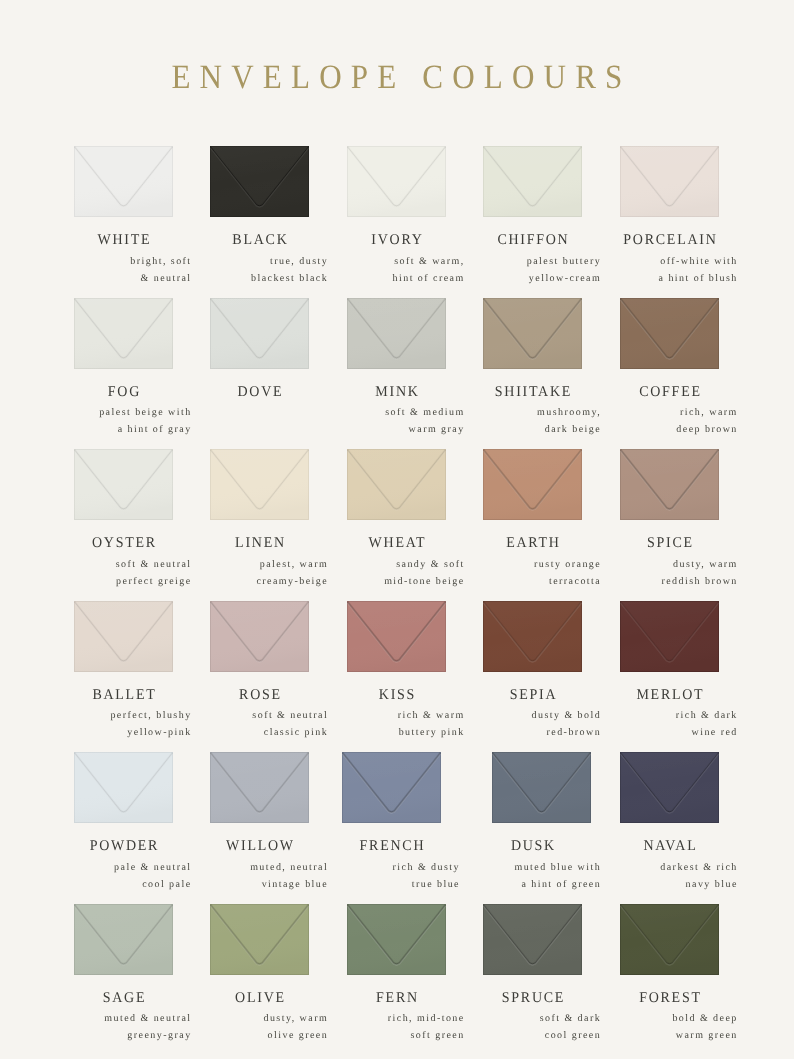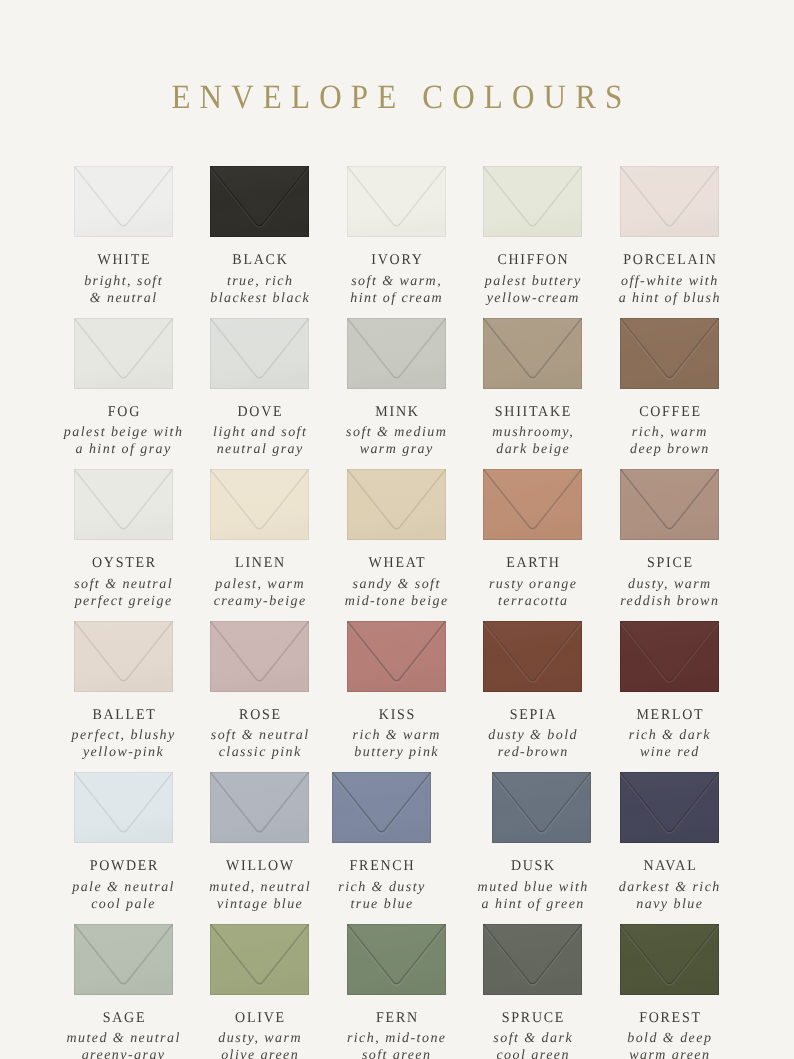--- a/index.html
+++ b/index.html
@@ -6,21 +6,21 @@
   html,body{margin:0;padding:0;}
   body{
     width:794px;height:1059px;overflow:hidden;
     background:#F6F4F0;
     font-family:"Liberation Serif", serif;
     -webkit-font-smoothing:antialiased;
     text-rendering:geometricPrecision;
     transform:translateZ(0);
     opacity:0.9999;
   }
-  .page{position:relative;width:794px;height:925px;margin-top:20px;}
+  .page{position:relative;width:794px;height:925px;}
   .title-wrap{
     position:absolute;left:9px;right:0;top:59px;
     opacity:0.9999;
   }
   .title{
     text-align:center;
     font-family:"Liberation Serif", serif;
     font-size:34px;
     letter-spacing:10.0px;
     transform:scaleX(0.915);
@@ -40,23 +40,22 @@
     letter-spacing:1.85px;
     color:#3B3B37;
     text-indent:2px;
     white-space:nowrap;
     transform:scaleX(0.94);
     transform-origin:center center;
     opacity:0.9999;
   }
   .desc{
     position:absolute;left:-19px;top:106.5px;width:137px;
-    text-align:center;
-    font-style:italic;
-    font-size:14px;
+    text-align:right;
+    font-size:10px;
     letter-spacing:1.45px;
     line-height:17.2px;
     color:#46463F;
   }
   .dline{white-space:nowrap;text-indent:1px;}
 </style>
 </head>
 <body>
 
 <div class="page">
@@ -111,21 +110,21 @@
             <path d="M0 0 L49.5 60.5 L99 0 Z" fill="url(#fe1)"></path>
             <rect x="0" y="0" width="99" height="71" fill="url(#ge1)"></rect>
             <rect x="0.45" y="0.45" width="98.1" height="70.1" fill="none" stroke="#000000" stroke-opacity="0.174" stroke-width="0.9"></rect>
             <path d="M0.4 0.6 L46.6 58.8 Q49.5 60.8 52.4 58.8 L98.6 0.6" fill="none" stroke="#ffffff" stroke-opacity="0.071" stroke-width="1.6" stroke-linejoin="round" transform="translate(0,1.1)"></path>
             <path d="M0.4 0.6 L46.6 58.8 Q49.5 60.8 52.4 58.8 L98.6 0.6" fill="none" stroke="#000000" stroke-opacity="0.032" stroke-width="2.2" stroke-linejoin="round"></path>
             <path d="M0.4 0.6 L46.6 58.8 Q49.5 60.8 52.4 58.8 L98.6 0.6" fill="none" stroke="#000000" stroke-opacity="0.511" stroke-width="0.85" stroke-linejoin="round"></path>
           </svg>
         </div>
         <div class="name">BLACK</div>
         <div class="desc">
-          <div class="dline">true, rich</div>
+          <div class="dline">true, dusty</div>
           <div class="dline">blackest black</div>
         </div>
       </div>
       <div class="cell" style="left: 346.7px; top: 146px;">
         <div class="env">
           <svg viewBox="0 0 99 71" preserveAspectRatio="none">
             <defs>
               <linearGradient id="ge2" x1="0" y1="0" x2="0.25" y2="1">
                 <stop offset="0" stop-color="#ffffff" stop-opacity="0.020"></stop>
                 <stop offset="0.55" stop-color="#ffffff" stop-opacity="0"></stop>
@@ -255,24 +254,20 @@
             <rect x="0" y="0" width="99" height="71" fill="#DDE0DB"></rect>
             <path d="M0 0 L49.5 60.5 L99 0 Z" fill="url(#fe6)"></path>
             <rect x="0" y="0" width="99" height="71" fill="url(#ge6)"></rect>
             <rect x="0.45" y="0.45" width="98.1" height="70.1" fill="none" stroke="#000000" stroke-opacity="0.061" stroke-width="0.9"></rect>
             <path d="M0.4 0.6 L46.6 58.8 Q49.5 60.8 52.4 58.8 L98.6 0.6" fill="none" stroke="#ffffff" stroke-opacity="0.060" stroke-width="1.6" stroke-linejoin="round" transform="translate(0,1.1)"></path>
             <path d="M0.4 0.6 L46.6 58.8 Q49.5 60.8 52.4 58.8 L98.6 0.6" fill="none" stroke="#000000" stroke-opacity="0.040" stroke-width="2.2" stroke-linejoin="round"></path>
             <path d="M0.4 0.6 L46.6 58.8 Q49.5 60.8 52.4 58.8 L98.6 0.6" fill="none" stroke="#000000" stroke-opacity="0.080" stroke-width="0.85" stroke-linejoin="round"></path>
           </svg>
         </div>
         <div class="name">DOVE</div>
-        <div class="desc">
-          <div class="dline">light and soft</div>
-          <div class="dline">neutral gray</div>
-        </div>
       </div>
       <div class="cell" style="left: 346.7px; top: 297.5px;">
         <div class="env">
           <svg viewBox="0 0 99 71" preserveAspectRatio="none">
             <defs>
               <linearGradient id="ge7" x1="0" y1="0" x2="0.25" y2="1">
                 <stop offset="0" stop-color="#ffffff" stop-opacity="0.020"></stop>
                 <stop offset="0.55" stop-color="#ffffff" stop-opacity="0"></stop>
                 <stop offset="1" stop-color="#000000" stop-opacity="0.022"></stop>
               </linearGradient>
@@ -695,21 +690,21 @@
             <path d="M0.4 0.6 L46.6 58.8 Q49.5 60.8 52.4 58.8 L98.6 0.6" fill="none" stroke="#000000" stroke-opacity="0.088" stroke-width="2.2" stroke-linejoin="round"></path>
             <path d="M0.4 0.6 L46.6 58.8 Q49.5 60.8 52.4 58.8 L98.6 0.6" fill="none" stroke="#000000" stroke-opacity="0.111" stroke-width="0.85" stroke-linejoin="round"></path>
           </svg>
         </div>
         <div class="name">WILLOW</div>
         <div class="desc">
           <div class="dline">muted, neutral</div>
           <div class="dline">vintage blue</div>
         </div>
       </div>
-      <div class="cell" style="left: 332px; top: 752px;">
+      <div class="cell" style="left: 342px; top: 752px;">
         <div class="env">
           <svg viewBox="0 0 99 71" preserveAspectRatio="none">
             <defs>
               <linearGradient id="ge22" x1="0" y1="0" x2="0.25" y2="1">
                 <stop offset="0" stop-color="#ffffff" stop-opacity="0.020"></stop>
                 <stop offset="0.55" stop-color="#ffffff" stop-opacity="0"></stop>
                 <stop offset="1" stop-color="#000000" stop-opacity="0.022"></stop>
               </linearGradient>
               <linearGradient id="fe22" x1="0" y1="0" x2="0.15" y2="1">
                 <stop offset="0" stop-color="#ffffff" stop-opacity="0.018"></stop>

